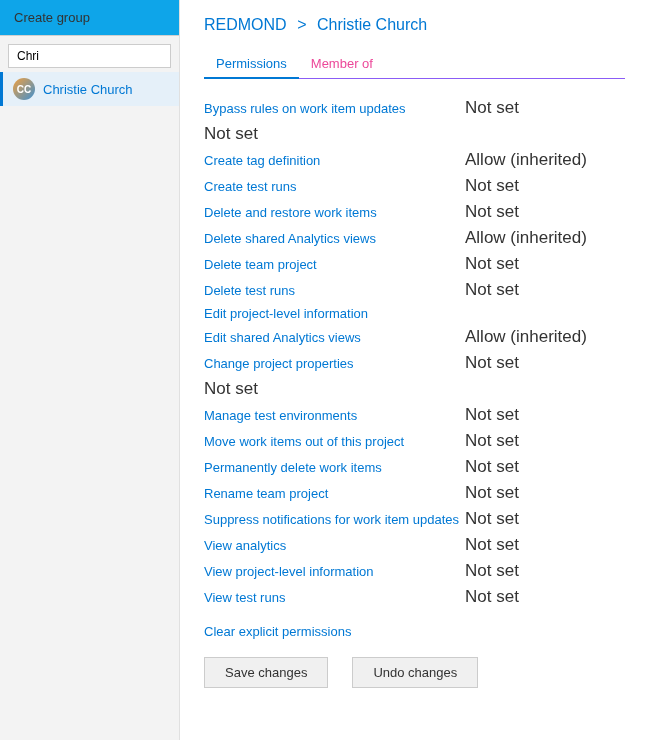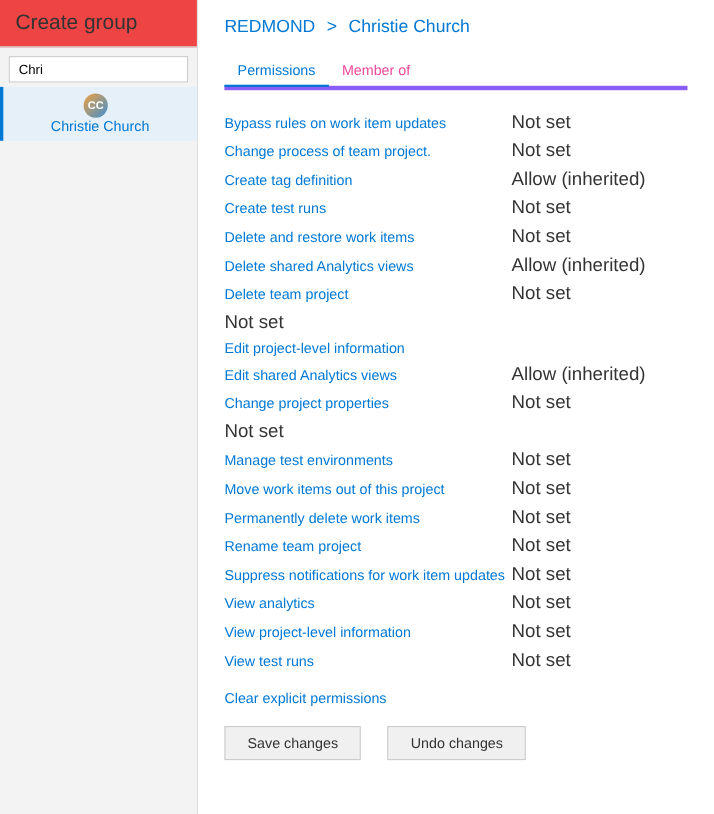--- a/index.html
+++ b/index.html
@@ -18,25 +18,25 @@
     .sidebar {
       width: 180px;
       min-width: 180px;
       background: #f3f3f3;
       border-right: 1px solid #e0e0e0;
       display: flex;
       flex-direction: column;
       padding-top: 0;
     }
     .create-group-btn {
-      background: #ef4444;
+      background: #0ea5e9;
       border: none;
       border-bottom: 1px solid #d0d0d0;
       padding: 10px 14px;
-      font-size: 19px;
+      font-size: 13px;
       color: #333;
       text-align: left;
       cursor: pointer;
       font-weight: 400;
     }
     .search-box {
       margin: 8px 8px 4px 8px;
       border-radius: 12px;
     }
     .search-box input {
@@ -46,21 +46,20 @@
       font-size: 12px;
       outline: none;
     }
     .sidebar-item {
       display: flex;
       align-items: center;
       padding: 6px 10px;
       cursor: pointer;
       background: #e5f0f9;
       border-left: 3px solid #0078d4;
-      flex-direction: column;
     }
     .sidebar-item .avatar {
       width: 22px;
       height: 22px;
       border-radius: 50%;
       background: linear-gradient(135deg, #f0a040 0%, #4090d0 100%);
       margin-right: 8px;
       flex-shrink: 0;
       display: flex;
       align-items: center;
@@ -88,21 +87,21 @@
       font-weight: 300;
     }
     .breadcrumb .sep {
       color: #0078d4;
       margin: 0 6px;
     }
 
     
     .tabs {
       display: flex;
-      border-bottom: 4px solid #8b5cf6;
+      border-bottom: 1px solid #8b5cf6;
       margin-bottom: 16px;
     }
     .tab {
       padding: 6px 12px;
       font-size: 13px;
       cursor: pointer;
       color: #ec4899;
       border-bottom: 2px solid transparent;
       margin-bottom: -1px;
     }
@@ -191,21 +190,20 @@
     <div class="tab">Member of</div>
   </div>
 
   <div class="perm-table" id="perm-table">
 
   <div class="perm-row">
         <span class="perm-name">Bypass rules on work item updates</span>
         <span class="perm-value">Not set</span>
       </div>
       <div class="perm-row">
-        <span class="perm-name">Change process of team project.</span>
         <span class="perm-value">Not set</span>
       </div>
       <div class="perm-row">
         <span class="perm-name">Create tag definition</span>
         <span class="perm-value allow-inherited">Allow (inherited)</span>
       </div>
       <div class="perm-row">
         <span class="perm-name">Create test runs</span>
         <span class="perm-value">Not set</span>
       </div>
@@ -215,20 +213,21 @@
       </div>
       <div class="perm-row">
         <span class="perm-name">Delete shared Analytics views</span>
         <span class="perm-value allow-inherited">Allow (inherited)</span>
       </div>
       <div class="perm-row">
         <span class="perm-name">Delete team project</span>
         <span class="perm-value">Not set</span>
       </div>
       <div class="perm-row">
+        <span class="perm-name">Delete test runs</span>
         <span class="perm-value">Not set</span>
       </div>
       <div class="perm-row">
         <span class="perm-name">Edit project-level information</span>
       </div>
       <div class="perm-row">
         <span class="perm-name">Edit shared Analytics views</span>
         <span class="perm-value allow-inherited">Allow (inherited)</span>
       </div>
       <div class="perm-row">

